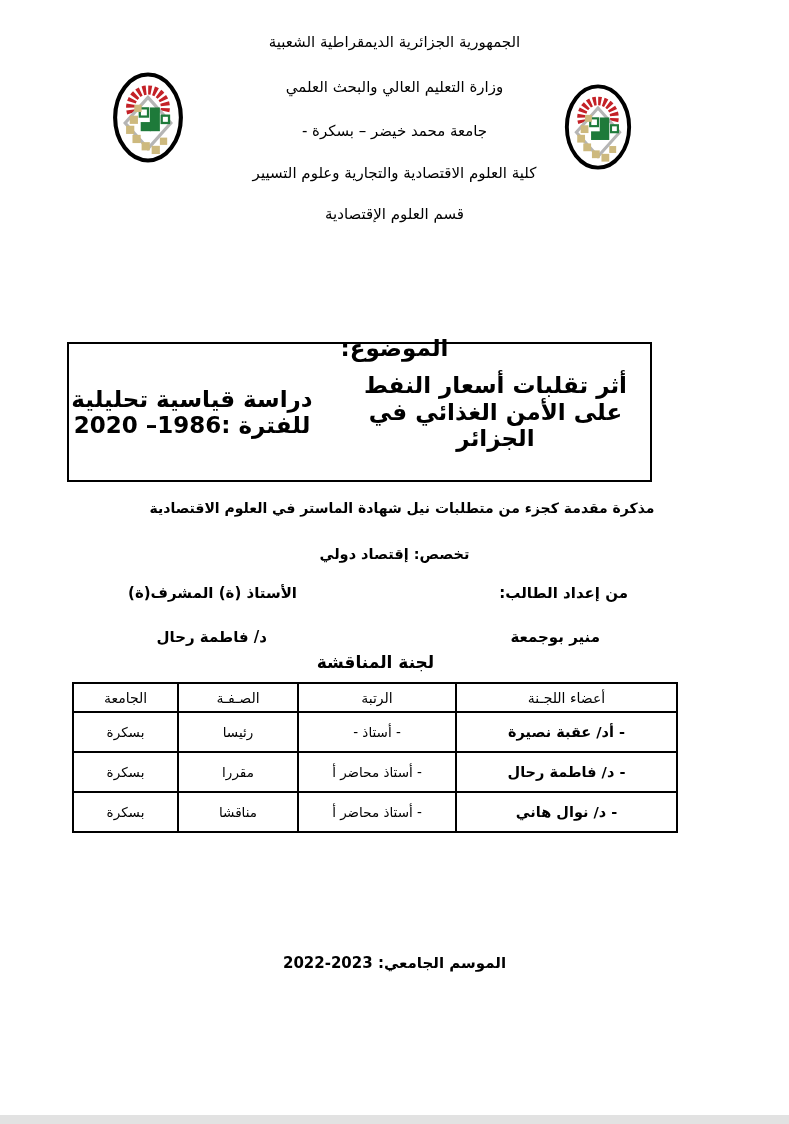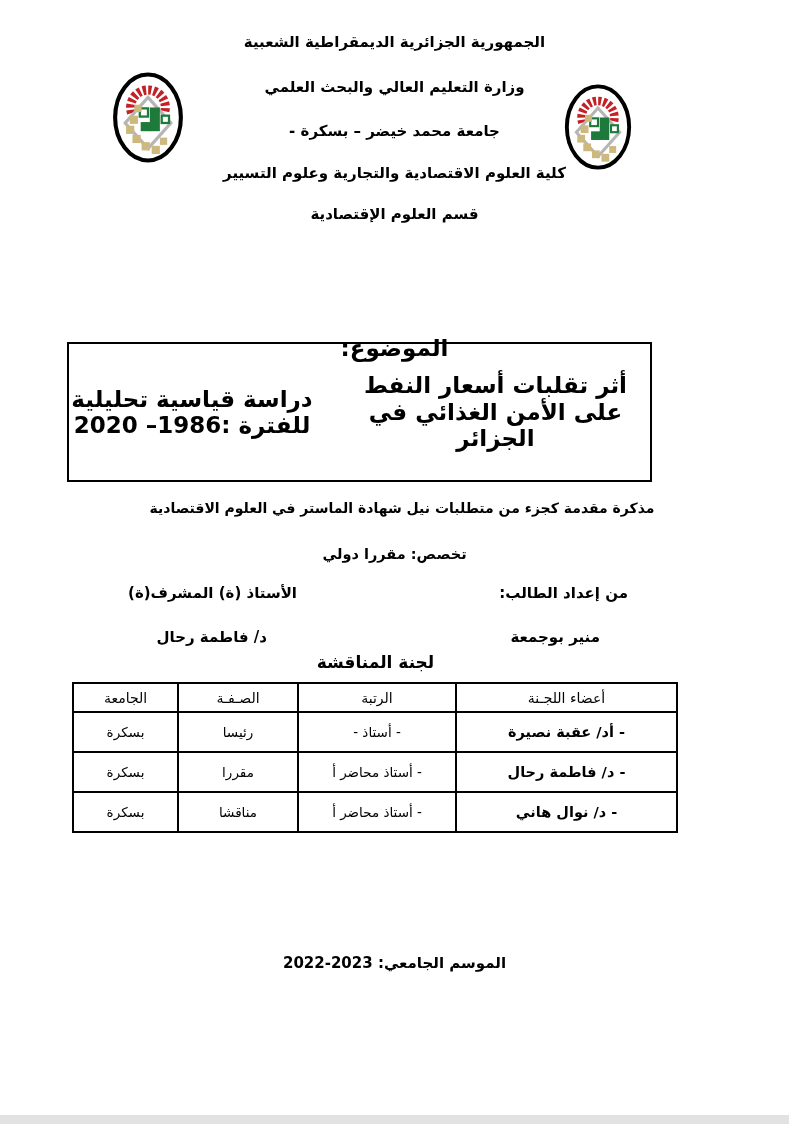--- a/index.html
+++ b/index.html
@@ -7,21 +7,21 @@
     position:relative;
     width:789px;height:1124px;
     background:#ffffff;
     font-family:"DejaVu Sans",sans-serif;
     color:#000;
     direction:rtl;
     overflow:hidden;
   }
   .abs{position:absolute;}
   .center{left:0;right:0;text-align:center;}
-  .hline{font-weight:bold;font-size:15px;line-height:1.2;}
+  .hline{font-weight:normal;font-size:15px;line-height:1.2;}
   .subject{font-size:23px;font-weight:bold;margin-top:47px;}
   .title-box{
     left:67px;top:342px;width:581px;height:136px;
     border:2px solid #000;
     display:flex;flex-direction:row;justify-content:center;align-items:center;
     gap:26px;
   }
   .title-line{font-size:23px;font-weight:bold;line-height:1.15;text-align:center;}
   .note{font-size:14px;font-weight:bold;padding-left:15px;}
   .spec{font-size:14.5px;font-weight:bold;}
@@ -96,21 +96,21 @@
   </div>
 
   <div class="abs center subject" style="top:288px">الموضوع:</div>
 
   <div class="abs title-box">
     <div class="title-line">أثر تقلبات أسعار النفط على الأمن الغذائي في الجزائر</div>
     <div class="title-line">دراسة قياسية تحليلية للفترة :1986– 2020</div>
   </div>
 
   <div class="abs center note" style="top:500px">مذكرة مقدمة كجزء من متطلبات نيل شهادة الماستر في العلوم الاقتصادية</div>
-  <div class="abs center spec" style="top:546px">تخصص: مقررا دولي</div>
+  <div class="abs center spec" style="top:546px">تخصص: إقتصاد دولي</div>
 
   <div class="abs who" style="right:161px;top:584px">
     <div>من إعداد الطالب:</div>
     <div class="name-line" style="padding-left:0;padding-right:28px">منير بوجمعة</div>
   </div>
 
   <div class="abs who" style="right:492px;top:584px">
     <div>الأستاذ (ة) المشرف(ة)</div>
     <div class="name-line" style="padding-right:30px">د/ فاطمة رحال</div>
   </div>

